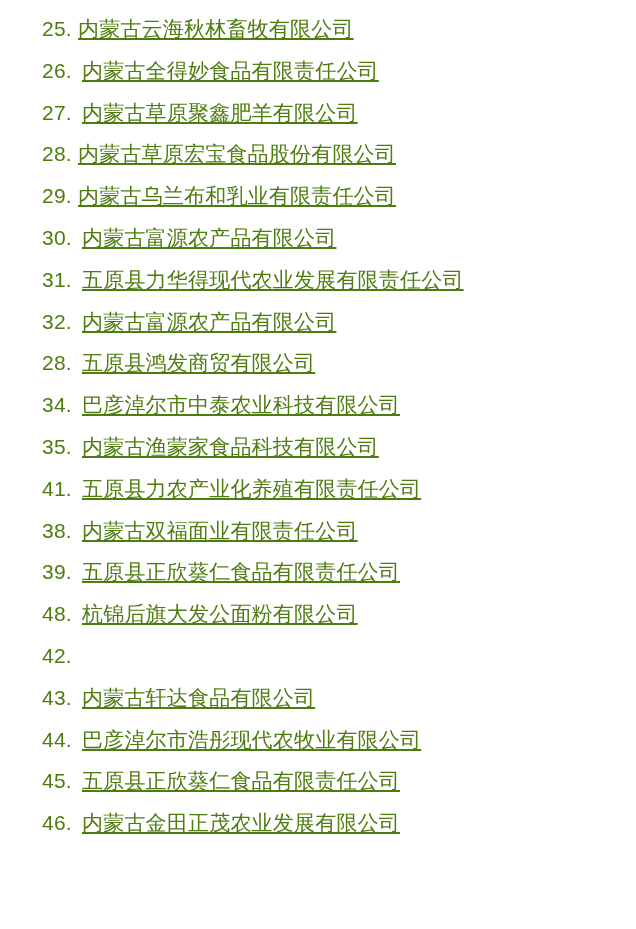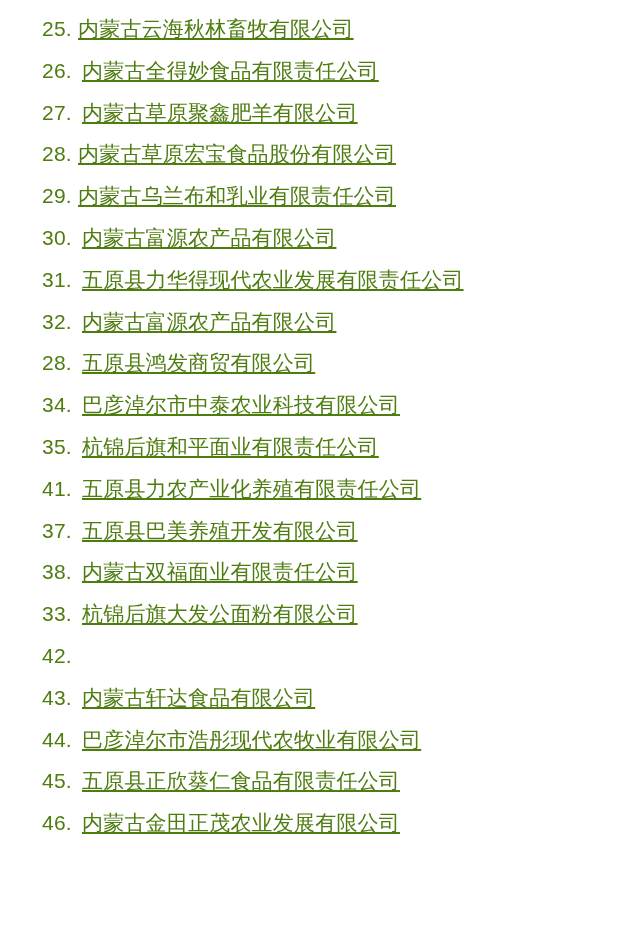--- a/index.html
+++ b/index.html
@@ -105,39 +105,39 @@
         <span class="item-text">五原县鸿发商贸有限公司</span>
       </li>
       <li class="doc-item">
         <span class="item-number">34.</span>
         <span class="item-gap-wide"></span>
         <span class="item-text">巴彦淖尔市中泰农业科技有限公司</span>
       </li>
       <li class="doc-item">
         <span class="item-number">35.</span>
         <span class="item-gap-wide"></span>
-        <span class="item-text">杭锦后旗和平面业有限责任公司</span>
+        <span class="item-text">内蒙古渔蒙家食品科技有限公司</span>
       </li>
       <li class="doc-item">
         <span class="item-number">41.</span>
         <span class="item-gap-wide"></span>
         <span class="item-text">五原县力农产业化养殖有限责任公司</span>
       </li>
       <li class="doc-item">
-        <span class="item-number">37.</span>
-        <span class="item-gap-wide"></span>
-        <span class="item-text">五原县巴美养殖开发有限公司</span>
-      </li>
-      <li class="doc-item">
         <span class="item-number">38.</span>
         <span class="item-gap-wide"></span>
         <span class="item-text">内蒙古双福面业有限责任公司</span>
       </li>
       <li class="doc-item">
-        <span class="item-number">33.</span>
+        <span class="item-number">39.</span>
+        <span class="item-gap-wide"></span>
+        <span class="item-text">五原县正欣葵仁食品有限责任公司</span>
+      </li>
+      <li class="doc-item">
+        <span class="item-number">48.</span>
         <span class="item-gap-wide"></span>
         <span class="item-text">杭锦后旗大发公面粉有限公司</span>
       </li>
       <li class="doc-item">
         <span class="item-number">42.</span>
         <span class="item-gap-wide"></span>
       </li>
       <li class="doc-item">
         <span class="item-number">43.</span>
         <span class="item-gap-wide"></span>

